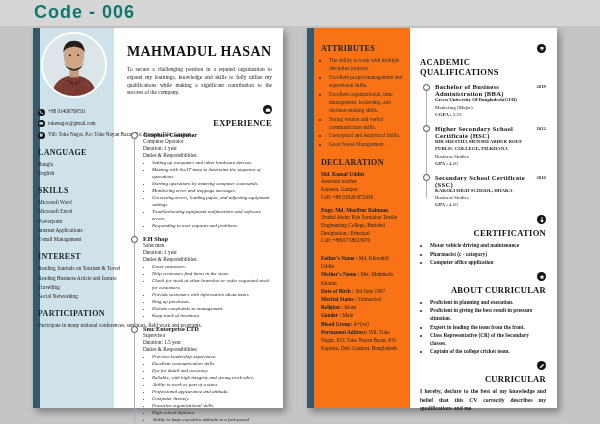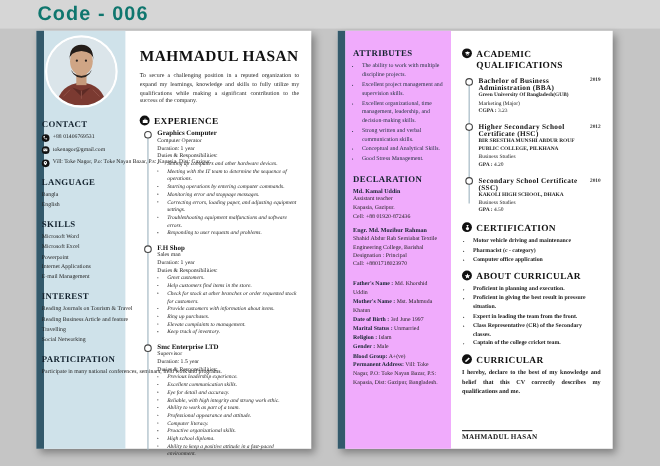--- a/index.html
+++ b/index.html
@@ -35,37 +35,37 @@
   .side-sec { margin-bottom:9px; }
   .side-h { font-size:8px; font-weight:bold; color:#13222e; letter-spacing:0.3px; margin-bottom:4px; }
   .contact-item { display:flex; gap:3px; margin-bottom:4px; font-size:5.2px; color:#222; line-height:1.35; }
   .ci-icon { width:7px; height:7px; border-radius:50%; background:#111; flex:none;
              display:flex; align-items:center; justify-content:center; margin-top:0.5px; }
   .side-item { font-size:5.3px; color:#222; margin-bottom:2.5px; line-height:1.3; }
   .side-text { font-size:5.3px; color:#222; line-height:1.5; }
 
   .p1-main { position:absolute; left:81px; right:0; top:0; bottom:0; padding:16px 11px 6px 13px; }
   .name { font-size:14px; font-weight:bold; color:#111; letter-spacing:0.4px; margin-bottom:6px; }
-  .sec-head { display:flex; align-items:flex-start; gap:4px; margin-bottom:3px; }
+  .sec-head { display:flex; align-items:flex-end; gap:4px; margin-bottom:3px;flex-direction:column; }
   .sec-icon { width:9px; height:9px; background:#111; border-radius:50%; flex:none;
               display:flex; align-items:center; justify-content:center; }
   .sec-title { font-size:8.5px; font-weight:bold; color:#111; letter-spacing:0.3px; }
   .about-text { font-size:5.4px; color:#222; line-height:1.45; text-align:justify; margin-bottom:8px; }
 
   .jobs { position:relative; margin-left:4px; }
   .jobs::before { content:""; position:absolute; left:2.5px; top:4px; bottom:8px; width:1px; background:#9db3bf; }
   .job { position:relative; padding-left:12px; margin-bottom:6px; }
   .job::before { content:""; position:absolute; left:0; top:0.5px; width:5px; height:5px;
                  border-radius:50%; background:#fff; border:1px solid #444; }
   .job-company { font-size:6.3px; font-weight:bold; color:#111; }
   .job-line { font-size:5.2px; color:#222; line-height:1.35; }
   .duties { list-style:disc; margin-left:9px; font-size:5px; font-style:italic; color:#222; line-height:1.4; }
 
   
-  .p2-sidebar { position:absolute; left:7px; top:0; bottom:0; width:96px; background:#f0abfc; padding:16px 7px; }
+  .p2-sidebar { position:absolute; left:7px; top:0; bottom:0; width:96px; background:#f97316; padding:16px 7px; }
   .attr-list { list-style:disc; margin-left:8px; font-size:5.3px; color:#20313d; line-height:1.5; }
   .attr-list li { margin-bottom:1px; }
   .ref-person { margin-bottom:6px; }
   .ref-name { font-size:5.5px; font-weight:bold; color:#13222e; margin-bottom:1px; }
   .ref-line { font-size:5.3px; color:#222; line-height:1.45; }
   .pd-field { font-size:5.3px; color:#222; line-height:1.55; }
   .pd-label { font-weight:bold; color:#13222e; }
 
   .p2-main { position:absolute; left:103px; right:0; top:0; bottom:0; padding:16px 11px 6px 10px; }
   .degrees { position:relative; margin-left:3px; margin-bottom:7px; }
@@ -105,21 +105,20 @@
       <ellipse cx="30" cy="21" rx="10" ry="12.5" fill="#cfa585"></ellipse>
       <path d="M19.5,20 Q19.5,6.5 30,6.5 Q40.5,6.5 40.5,20 Q40.5,13 30,12 Q19.5,13 19.5,20 Z" fill="#241d19"></path>
       <path d="M20.5,25 Q21,35 30,35.5 Q39,35 39.5,25 Q39.5,33 30,34 Q20.5,33 20.5,25 Z" fill="#2b231e"></path>
       <circle cx="26" cy="20.5" r="1" fill="#2b2320"></circle>
       <circle cx="34" cy="20.5" r="1" fill="#2b2320"></circle>
     </svg>
   </div>
 
   <div class="p1-side-content">
     <div class="side-sec">
-      <div class="side-h">CONTACT</div>
       <div class="contact-item">
         <span class="ci-icon">
           <svg width="4.5" height="4.5" viewBox="0 0 10 10">
               <path d="M1,2 Q1.2,7.8 8,9 L8.6,6.4 L6.2,5.8 L5.2,7 Q3.2,6 3,3.8 L4.2,3 L3.6,0.8 Z" fill="#fff"></path>
             </svg>
         </span>
         <span>+88 01406769531</span>
       </div>
       <div class="contact-item">
         <span class="ci-icon">

